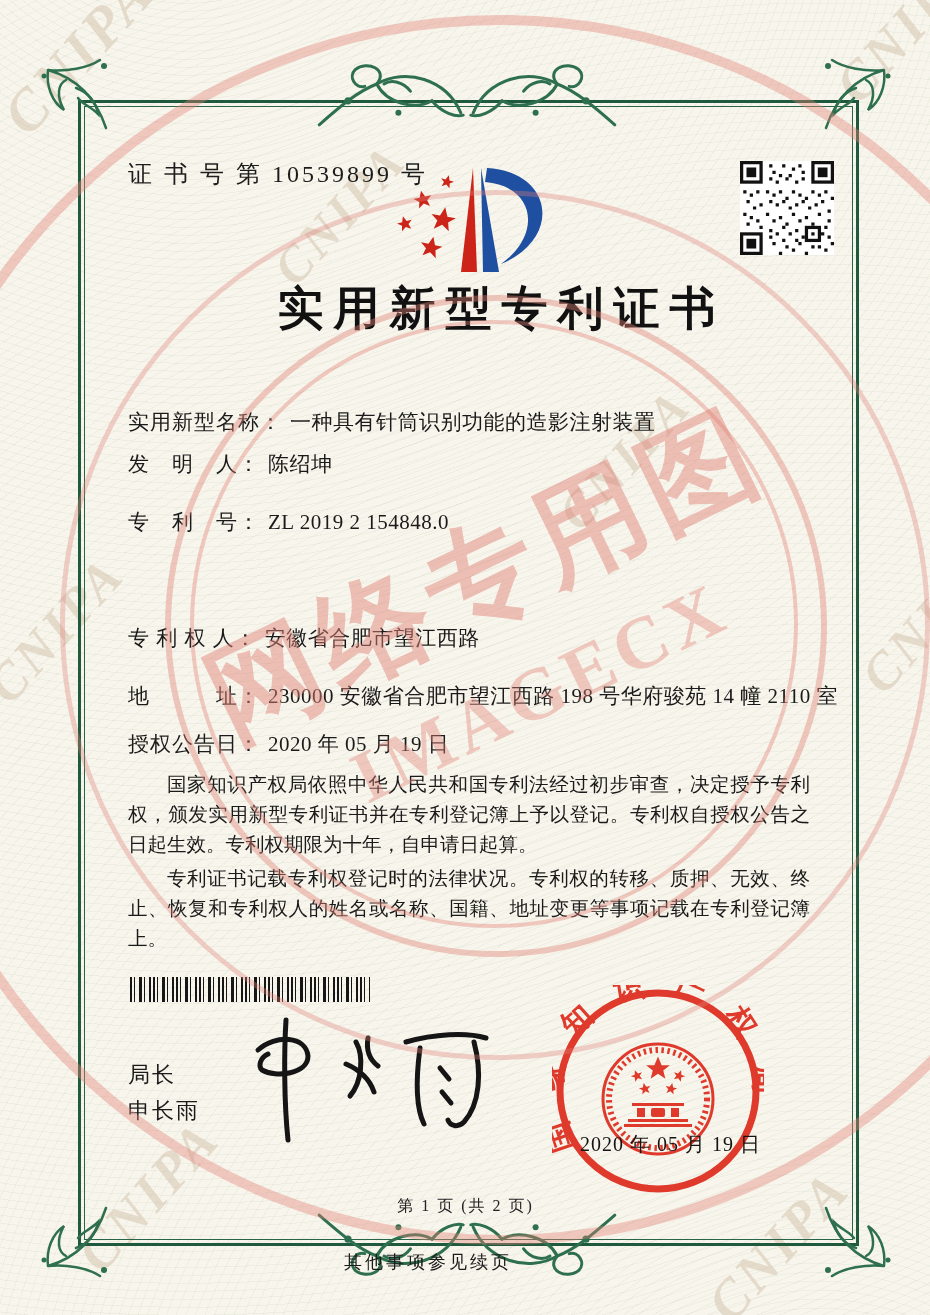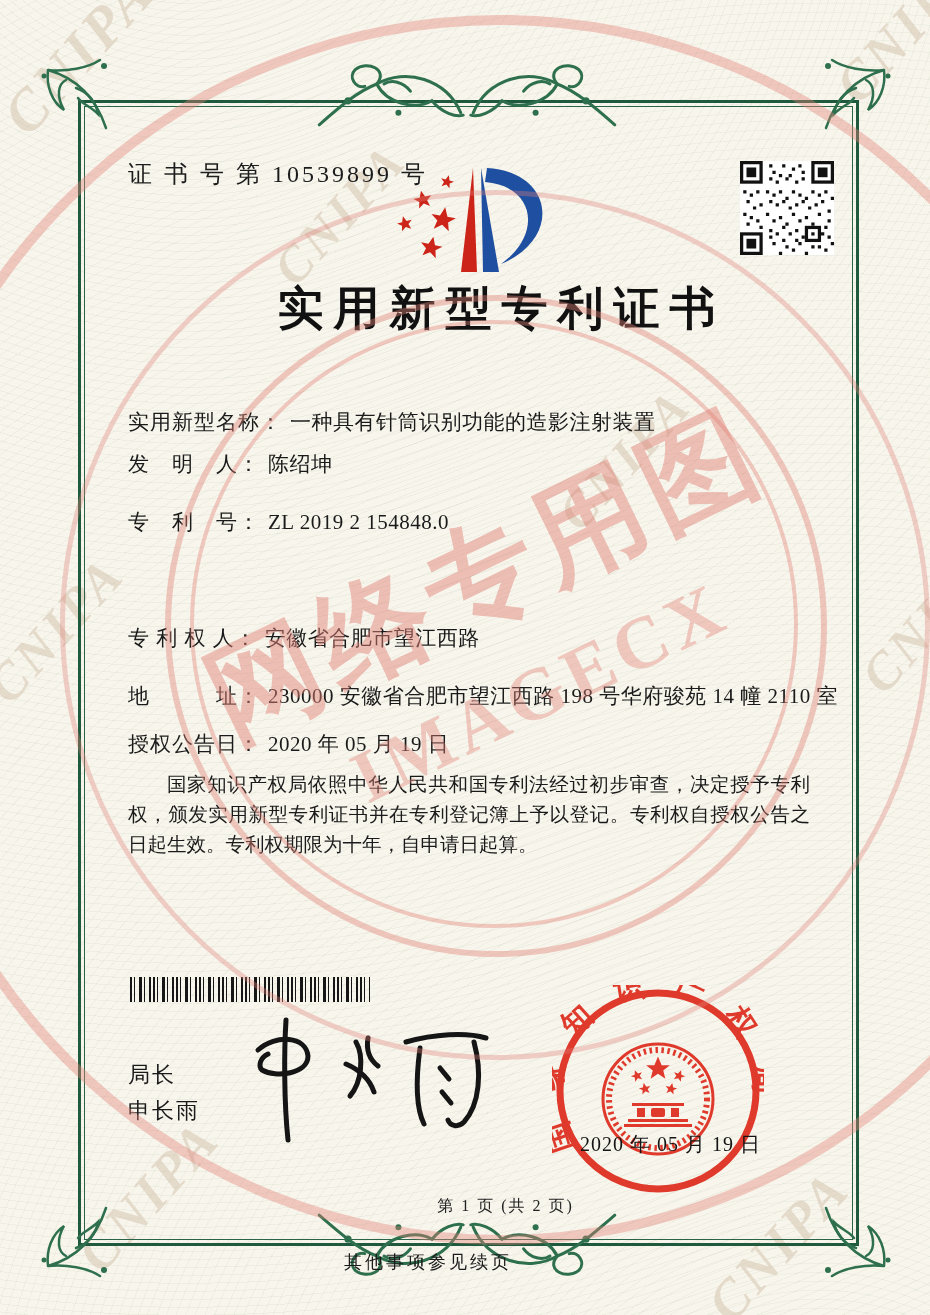--- a/index.html
+++ b/index.html
@@ -49,21 +49,21 @@
       #161616 4px 5px,transparent 5px 9px,
       #161616 9px 12px,transparent 12px 14px,
       #161616 14px 15px,transparent 15px 19px,
       #161616 19px 21px,transparent 21px 23px);
   }
   .signer-title{position:absolute;left:128px;top:1060px;font-size:22px;color:#1a1a1a;letter-spacing:2px;}
   .signer-name{position:absolute;left:128px;top:1096px;font-size:22px;color:#1a1a1a;letter-spacing:2px;}
   .signature{position:absolute;left:228px;top:1012px;}
   .seal{position:absolute;left:552px;top:985px;z-index:5;opacity:0.92;}
   .seal-date{position:absolute;left:580px;top:1131px;z-index:6;font-size:20px;color:#141414;letter-spacing:1px;}
-  .page-info{position:absolute;left:78px;top:1196px;width:775px;text-align:center;font-size:16px;color:#222;letter-spacing:2px;margin-left:40px;}
+  .page-info{position:absolute;left:78px;top:1196px;width:775px;text-align:center;font-size:16px;color:#222;letter-spacing:2px;}
   .cont-note{position:absolute;left:0;top:1250px;width:856px;text-align:center;font-size:18px;color:#1a1a1a;letter-spacing:3px;}
 </style>
 </head>
 <body>
 
 <div class="page">
 
   <svg width="0" height="0" style="position:absolute" aria-hidden="true">
     <defs>
       <symbol id="fl" viewBox="0 0 130 60">
@@ -194,20 +194,21 @@
     </div>
     <div class="frow" style="top:682px">
       <span class="lab">地　　　址：</span><span class="val">230000 安徽省合肥市望江西路 198 号华府骏苑 14 幢 2110 室</span>
     </div>
     <div class="frow" style="top:730px">
       <span class="lab">授权公告日：</span><span class="val">2020 年 05 月 19 日</span>
     </div>
 
     <div class="paras">
       <p>国家知识产权局依照中华人民共和国专利法经过初步审查，决定授予专利权，颁发实用新型专利证书并在专利登记簿上予以登记。专利权自授权公告之日起生效。专利权期限为十年，自申请日起算。</p>
+      <p>专利证书记载专利权登记时的法律状况。专利权的转移、质押、无效、终止、恢复和专利权人的姓名或名称、国籍、地址变更等事项记载在专利登记簿上。</p>
     </div>
 
     <div class="barcode"></div>
 
     <div class="signer-title">局长</div>
     <div class="signer-name">申长雨</div>
 
     <svg class="signature" width="280" height="135" viewBox="0 0 280 135">
       <g fill="none" stroke="#151515" stroke-width="5" stroke-linecap="round" stroke-linejoin="round">
         <path d="M58,8 C56,40 56,90 60,128"></path>

